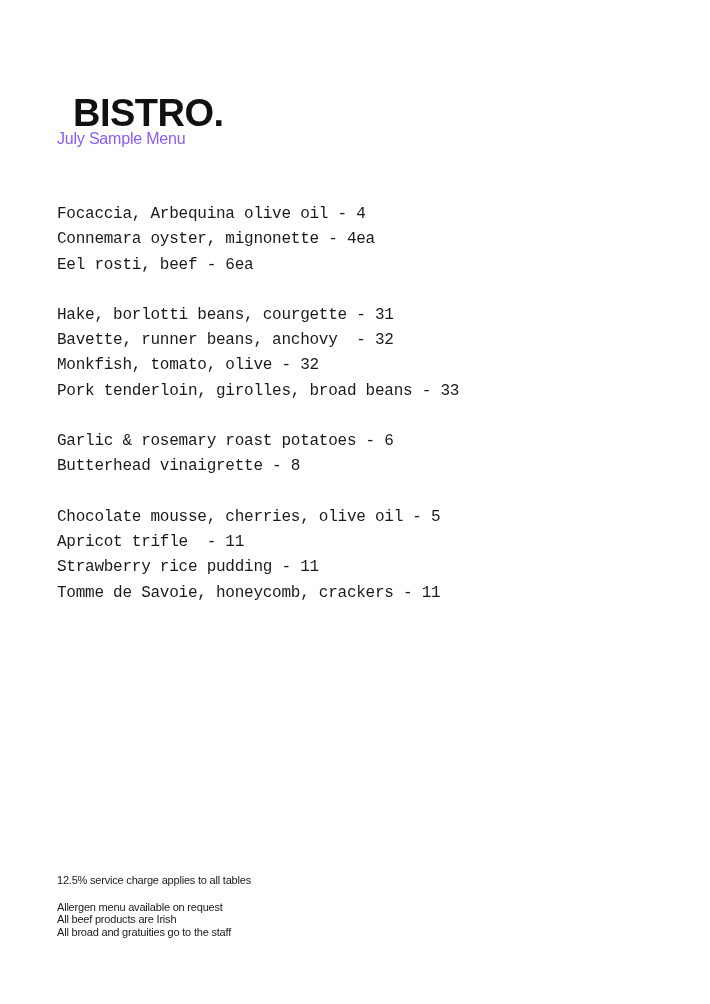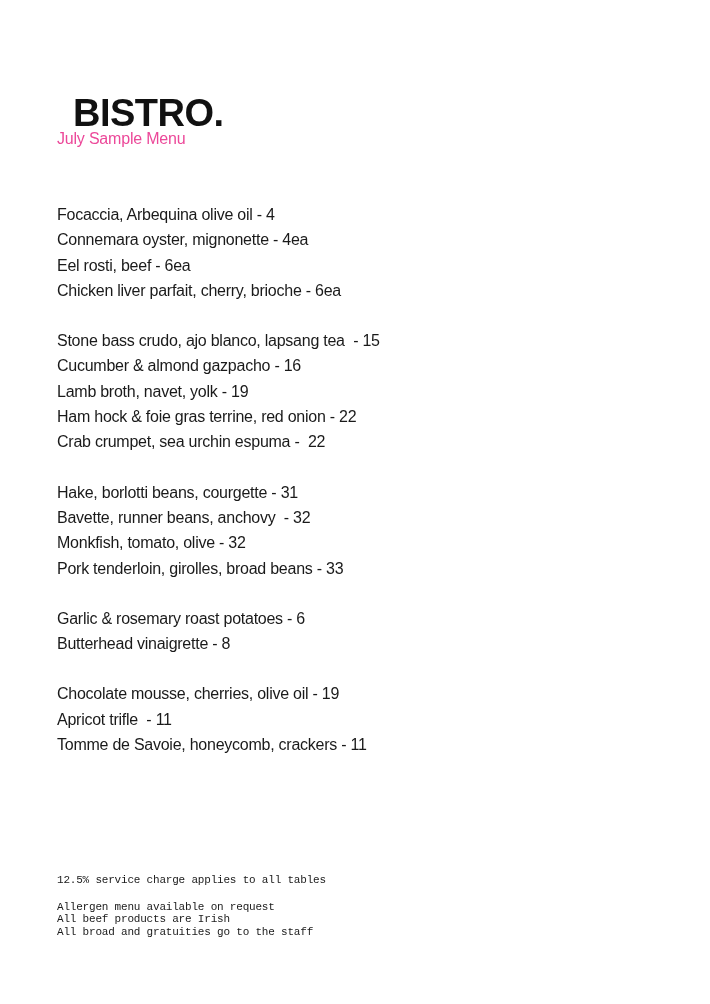--- a/index.html
+++ b/index.html
@@ -8,69 +8,62 @@
       font-family: "Liberation Sans", "DejaVu Sans", sans-serif;
       color: #1a1a1a;
     }
     .title {
       position: absolute; left: 57px; top: 74px;
       font-size: 38px; font-weight: 700; letter-spacing: -0.5px; line-height: 46px;
       color: #111111; margin: 16px;
     }
     .subtitle {
       position: absolute; left: 57px; top: 128px;
-      font-size: 16px; line-height: 22px; letter-spacing: -0.2px; color: #ec4899; text-align: right;
+      font-size: 16px; line-height: 22px; letter-spacing: -0.2px; color: #8b5cf6; text-align: right;
     }
     .menu {
       position: absolute; left: 57px; top: 202px; width: 600px;
     }
     .section { margin: 0 0 25px 0; padding: 0; list-style: none; }
     .item {
       font-size: 16px; line-height: 25.3px; letter-spacing: -0.25px;
-      white-space: pre; color: #1a1a1a;
+      white-space: pre; color: #1a1a1a; font-family: Liberation Mono, monospace;
     }
     .footer {
       position: absolute; left: 57px; top: 874px;
-      font-size: 11px; line-height: 12.5px; letter-spacing: -0.2px; color: #1a1a1a; font-family: Liberation Mono, monospace;
+      font-size: 11px; line-height: 12.5px; letter-spacing: -0.2px; color: #1a1a1a;
     }
     .footer .service { margin-bottom: 14px; }
   </style>
 </head>
 <body>
 
 <h1 class="title">BISTRO.</h1>
 <div class="subtitle">July Sample Menu</div>
 
 <div class="menu">
   <ul class="section">
     <li class="item">Focaccia, Arbequina olive oil - 4</li>
     <li class="item">Connemara oyster, mignonette - 4ea</li>
     <li class="item">Eel rosti, beef - 6ea</li>
-    <li class="item">Chicken liver parfait, cherry, brioche - 6ea</li>
-  </ul>
-  <ul class="section">
-    <li class="item">Stone bass crudo, ajo blanco, lapsang tea  - 15</li>
-    <li class="item">Cucumber &amp; almond gazpacho - 16</li>
-    <li class="item">Lamb broth, navet, yolk - 19</li>
-    <li class="item">Ham hock &amp; foie gras terrine, red onion - 22</li>
-    <li class="item">Crab crumpet, sea urchin espuma -  22</li>
   </ul>
   <ul class="section">
     <li class="item">Hake, borlotti beans, courgette - 31</li>
     <li class="item">Bavette, runner beans, anchovy  - 32</li>
     <li class="item">Monkfish, tomato, olive - 32</li>
     <li class="item">Pork tenderloin, girolles, broad beans - 33</li>
   </ul>
   <ul class="section">
     <li class="item">Garlic &amp; rosemary roast potatoes - 6</li>
     <li class="item">Butterhead vinaigrette - 8</li>
   </ul>
   <ul class="section">
-    <li class="item">Chocolate mousse, cherries, olive oil - 19</li>
+    <li class="item">Chocolate mousse, cherries, olive oil - 5</li>
     <li class="item">Apricot trifle  - 11</li>
+    <li class="item">Strawberry rice pudding - 11</li>
     <li class="item">Tomme de Savoie, honeycomb, crackers - 11</li>
   </ul>
 </div>
 
 <div class="footer">
   <div class="service">12.5% service charge applies to all tables</div>
   <div>Allergen menu available on request</div>
   <div>All beef products are Irish</div>
   <div>All broad and gratuities go to the staff</div>
 </div>

